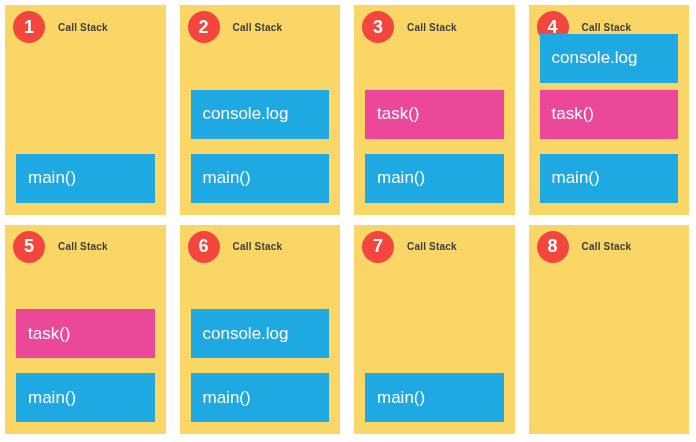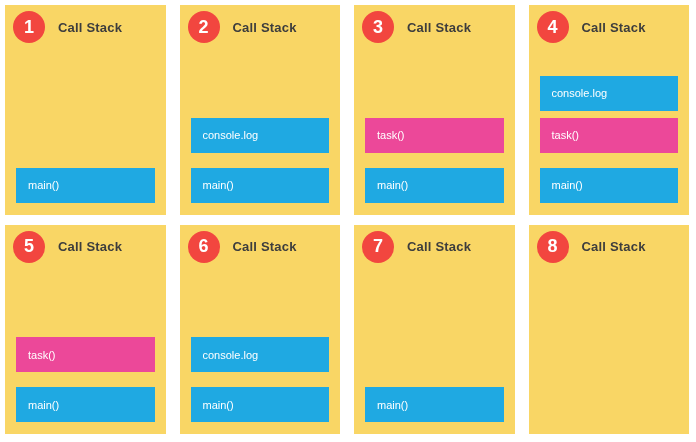--- a/index.html
+++ b/index.html
@@ -35,36 +35,36 @@
     color: #ffffff;
     font-size: 18px;
     font-weight: bold;
     display: flex;
     align-items: center;
     justify-content: center;
     flex: 0 0 auto;
   }
   .panel-title {
     margin-left: 13px;
-    font-size: 13px;
+    font-size: 10px;
     font-weight: bold;
     color: #3D3D3D;
     letter-spacing: 0.2px;
   }
   .stack {
     position: absolute;
     left: 11px; right: 11px; bottom: 12px;
     display: flex;
     flex-direction: column;
   }
   .bar {
-    height: 35px;
+    height: 49px;
     background: #1FA9E2;
     color: #ffffff;
-    font-size: 11px;
+    font-size: 17px;
     display: flex;
     align-items: center;
     padding-left: 12px;
   }
   .bar.red { background: #ec4899; }
   .gap-md { margin-top: 15px; }
   .gap-sm { margin-top: 7px; }
 </style>
 </head>
 <body>

